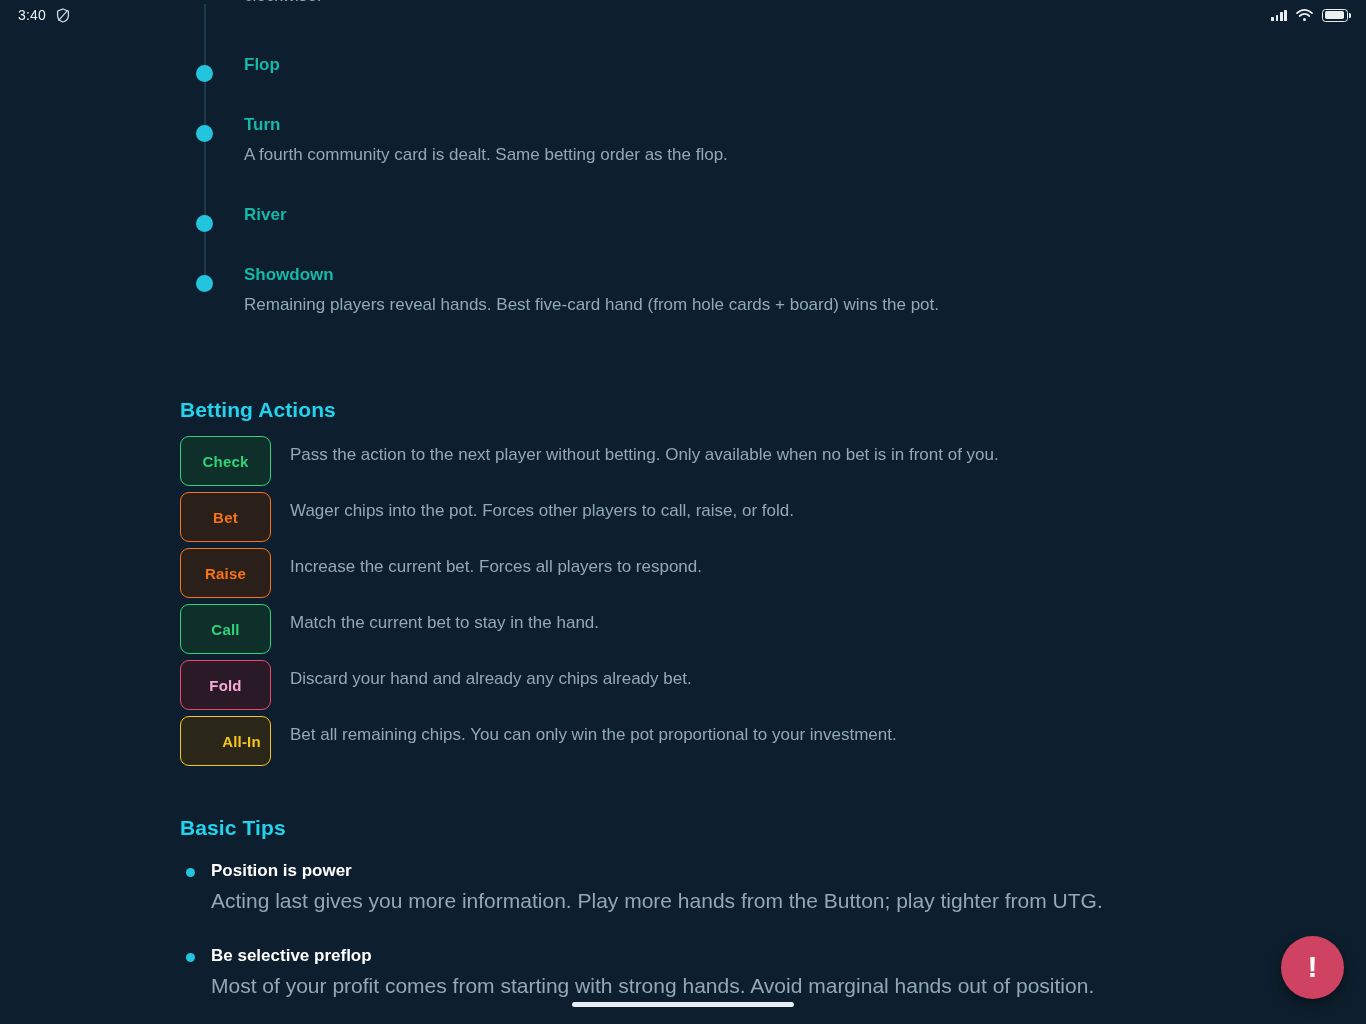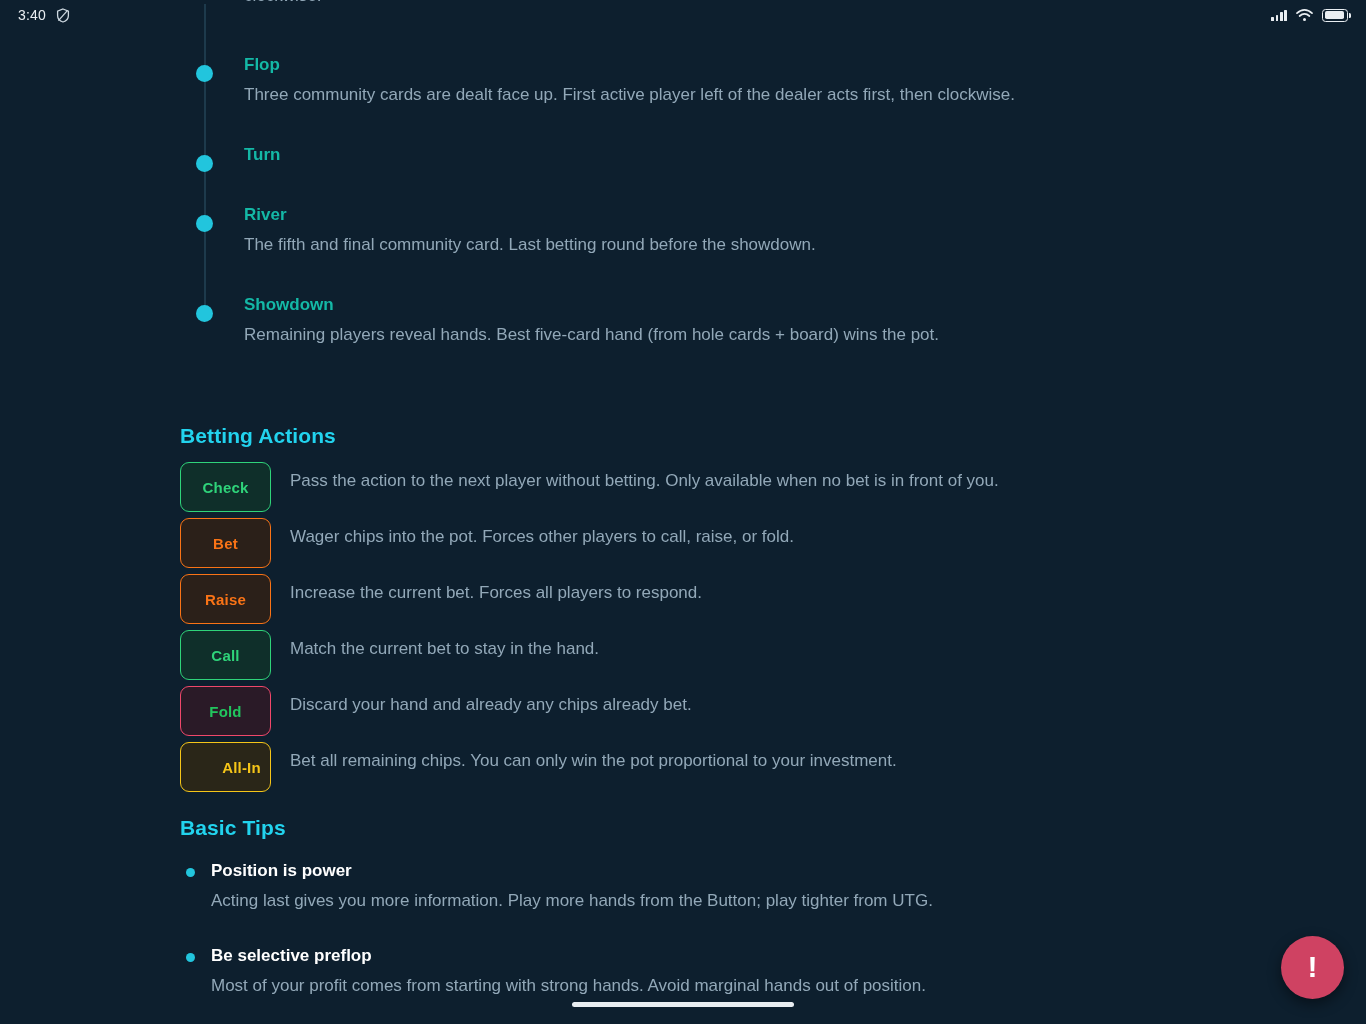--- a/index.html
+++ b/index.html
@@ -51,37 +51,37 @@
   .tl-dot { position:absolute; left:16px; top:15px; width:17px; height:17px;
             border-radius:50%; background:#22c5dd; }
   .tl-title { color:#14b8a6; font-size:17px; font-weight:700; line-height:30px; }
   .tl-desc { color:#92a8b8; font-size:17px; line-height:30px; }
 
   
   .sec-head { color:#22d3ee; font-size:21px; font-weight:700; letter-spacing:.1px; }
 
   
   .betting { position:absolute; left:180px; top:398px; width:1050px; }
-  .betting .sec-head { margin-bottom:14px;margin-top:26px; }
+  .betting .sec-head { margin-bottom:14px; }
   .act-row { display:flex; align-items:flex-start; height:56px; }
   .act-badge {
     width:91px; min-width:91px; height:50px; border-radius:9px;
     border:1.4px solid; display:flex; align-items:center; justify-content:center;
     font-size:15px; font-weight:700; letter-spacing:.2px;
   }
   .act-desc { color:#92a8b8; font-size:17px; line-height:38px; margin-left:19px; white-space:nowrap; }
 
   
   .tips { position:absolute; left:180px; top:816px; width:1060px; }
   .tips .sec-head { margin-bottom:16px; }
   .tip-item { position:relative; padding-left:31px; margin-bottom:25px;margin-top:8px; }
   .tip-dot { position:absolute; left:6px; top:12px; width:9px; height:9px;
              border-radius:50%; background:#22c5dd; }
   .tip-title { color:#ffffff; font-size:17px; font-weight:700; line-height:30px; }
-  .tip-desc { color:#92a8b8; font-size:17px; line-height:30px; }
+  .tip-desc { color:#92a8b8; font-size:21px; line-height:30px; }
 
   
   .fab {
     position:absolute; right:22px; bottom:25px; width:63px; height:63px;
     border-radius:50%; background:#cf4262; border:none; cursor:pointer;
     display:flex; align-items:center; justify-content:center;
     box-shadow:0 5px 14px rgba(0,0,0,.45);
   }
   .fab span { color:#ffffff; font-size:30px; font-weight:700; line-height:1;
               transform:translateY(-1px); }
@@ -124,32 +124,31 @@
 <div class="page">
 
   <div class="clipped-top">clockwise.</div>
 
   <div class="timeline">
     <div class="tl-line"></div>
 
     <div class="tl-item">
       <span class="tl-dot"></span>
       <div class="tl-title">Flop</div>
-      <div class="tl-desc">Three community cards are dealt face up. First active player left of the dealer acts first, then clockwise.</div>
     </div>
 
     <div class="tl-item">
       <span class="tl-dot"></span>
       <div class="tl-title">Turn</div>
+      <div class="tl-desc">A fourth community card is dealt. Same betting order as the flop.</div>
     </div>
 
     <div class="tl-item">
       <span class="tl-dot"></span>
       <div class="tl-title">River</div>
-      <div class="tl-desc">The fifth and final community card. Last betting round before the showdown.</div>
     </div>
 
     <div class="tl-item">
       <span class="tl-dot"></span>
       <div class="tl-title">Showdown</div>
       <div class="tl-desc">Remaining players reveal hands. Best five-card hand (from hole cards + board) wins the pot.</div>
     </div>
   </div>
 
   <div class="betting">
@@ -169,21 +168,21 @@
       <div class="act-badge" style="color:#f97316;border-color:#f97316;background:#2b2019;">Raise</div>
       <div class="act-desc">Increase the current bet. Forces all players to respond.</div>
     </div>
 
     <div class="act-row">
       <div class="act-badge" style="color:#2fd37a;border-color:#2fd37a;background:#0f2f2a;">Call</div>
       <div class="act-desc">Match the current bet to stay in the hand.</div>
     </div>
 
     <div class="act-row">
-      <div class="act-badge" style="color:#22c55e;border-color:#f0476a;background:#2a1a27;">Fold</div>
+      <div class="act-badge" style="color:#f9a8d4;border-color:#f0476a;background:#2a1a27;">Fold</div>
       <div class="act-desc">Discard your hand and already any chips already bet.</div>
     </div>
 
     <div class="act-row">
       <div class="act-badge" style="color:#f5c518;border-color:#f5c518;background:#2a2618;padding-left:32px;">All-In</div>
       <div class="act-desc">Bet all remaining chips. You can only win the pot proportional to your investment.</div>
     </div>
   </div>
 
   <div class="tips">

